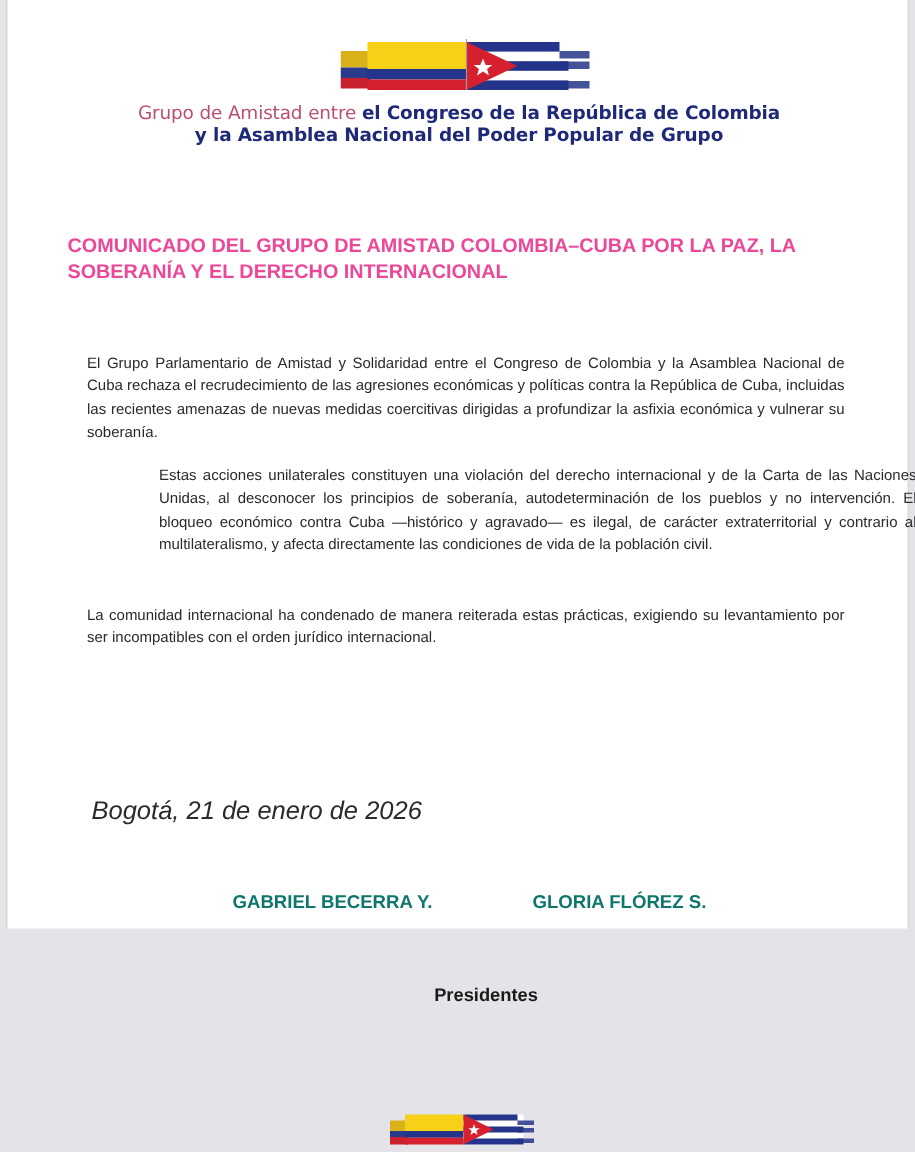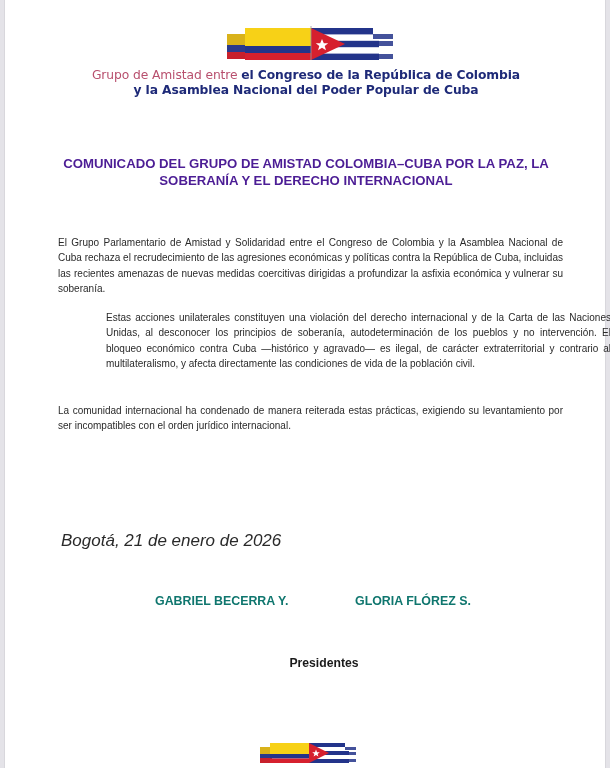--- a/index.html
+++ b/index.html
@@ -1,34 +1,34 @@
 <!DOCTYPE html>
 <html><head>
   <meta charset="utf-8">
   <style>
     * { margin: 0; padding: 0; box-sizing: border-box; }
     html, body { width: 610px; height: 768px; overflow: hidden; background: #e4e3e8; }
     .page {
-      position: absolute; left: 4px; top: 0; width: 602px; height: 768px;
+      position: absolute; left: 4px; top: 0; width: 602px; height: 619px;
       background: #ffffff;
       border-left: 1px solid #d8d7dc; border-right: 1px solid #d8d7dc;
     }
     .logo-top { position: absolute; left: 222px; top: 22px; width: 168px; height: 38px; }
     .logo-bottom { position: absolute; left: 255px; top: 740px; width: 98px; height: 24px; }
     .header-text {
       position: absolute; left: 0; top: 68px; width: 602px; text-align: center;
       font-family: "DejaVu Sans", sans-serif; font-size: 12.3px; line-height: 15px;
       letter-spacing: -0.1px;
     }
     .header-text .pink { color: #b8506e; font-weight: normal; }
     .header-text .navy { color: #1e2a78; font-weight: bold; }
     .title {
-      position: absolute; left: 40px; top: 155px; width: 522px; text-align: center;
+      position: absolute; left: 40px; top: 155px; width: 522px; 
       font-family: "Liberation Sans", sans-serif; font-weight: bold; font-size: 13.2px;
-      line-height: 17px; color: #4c1d95;
+      line-height: 17px; color: #ec4899;
     }
     .body {
       position: absolute; left: 53px; width: 505px;
       font-family: "Liberation Sans", sans-serif; font-size: 10px; line-height: 15.4px;
       color: #2a2a2a; text-align: justify;
     }
     .p1 { top: 235px; }
     .p2 { top: 310px; margin-left: 48px; }
     .p3 { top: 403px; }
     .p4 { top: 450px; }
@@ -76,21 +76,21 @@
     <polygon points="84,6 84,38 118,22" fill="#d6202e"></polygon>
     <polygon points="95,17 96.8,21.3 101.2,21.3 97.7,24 99,28.3 95,25.7 91,28.3 92.3,24 88.8,21.3 93.2,21.3" fill="#ffffff"></polygon>
 
     <line x1="84" y1="4" x2="84" y2="38" stroke="#999" stroke-width="0.8"></line>
   </svg>
 
   <div class="header-text">
     <div>
       <span class="pink">Grupo de Amistad entre </span><span class="navy">el Congreso de la República de Colombia</span>
     </div>
-    <div class="navy">y la Asamblea Nacional del Poder Popular de Cuba</div>
+    <div class="navy">y la Asamblea Nacional del Poder Popular de Grupo</div>
   </div>
 
   <div class="title">
     <div>COMUNICADO DEL GRUPO DE AMISTAD COLOMBIA–CUBA POR LA PAZ, LA</div>
     <div>SOBERANÍA Y EL DERECHO INTERNACIONAL</div>
   </div>
 
   <p class="body p1">El Grupo Parlamentario de Amistad y Solidaridad entre el Congreso de Colombia y la Asamblea Nacional de Cuba rechaza el recrudecimiento de las agresiones económicas y políticas contra la República de Cuba, incluidas las recientes amenazas de nuevas medidas coercitivas dirigidas a profundizar la asfixia económica y vulnerar su soberanía.</p>
   <p class="body p2">Estas acciones unilaterales constituyen una violación del derecho internacional y de la Carta de las Naciones Unidas, al desconocer los principios de soberanía, autodeterminación de los pueblos y no intervención. El bloqueo económico contra Cuba —histórico y agravado— es ilegal, de carácter extraterritorial y contrario al multilateralismo, y afecta directamente las condiciones de vida de la población civil.</p>
   <p class="body p3">La comunidad internacional ha condenado de manera reiterada estas prácticas, exigiendo su levantamiento por ser incompatibles con el orden jurídico internacional.</p>

